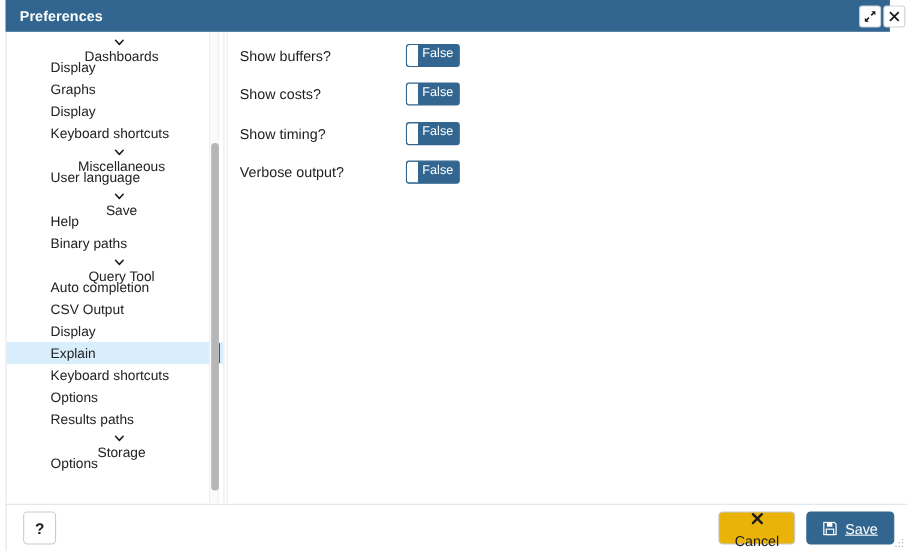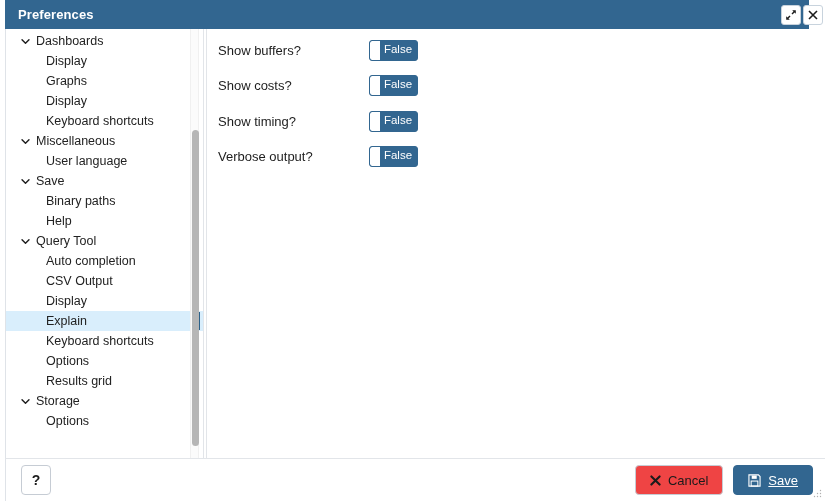--- a/index.html
+++ b/index.html
@@ -98,21 +98,21 @@
     position: relative;
     height: 20px;
     display: flex;
     align-items: center;
     font-size: 12.5px;
     color: #222222;
     cursor: pointer;
     box-sizing: border-box;
     white-space: nowrap;
   }
-  .tree-row.group { padding-left: 12px; }
+  .tree-row.group { padding-left: 12px; flex-direction: column; }
   .tree-row.leaf  { padding-left: 40px; }
   .tree-row.selected {
     background: #d9eefc;
   }
   .tree-row.selected::after {
     content: "";
     position: absolute;
     right: 3px;
     top: 1px;
     bottom: 1px;
@@ -254,23 +254,24 @@
     display: flex;
     align-items: center;
     gap: 7px;
     font-size: 13px;
     padding: 0 14px;
     box-sizing: border-box;
     cursor: pointer;
     white-space: nowrap;
   }
   .btn-cancel {
-    background: #ef4444;
+    background: #eab308;
     border: 1px solid #c6ccd4;
     color: #1b1b1b;
+    flex-direction: column;
   }
   .btn-save {
     background: #326690;
     border: 1px solid #326690;
     color: #ffffff;
     text-decoration: underline;
   }
   .btn .icn { display: flex; align-items: center; }
   .btn .icn svg { display: block; }
 
@@ -342,24 +343,24 @@
           </div>
           <div class="tree-row group">
             <span class="caret">
               <svg width="11" height="11" viewBox="0 0 12 12">
                 <path d="M2.2 4 L6 8 L9.8 4" fill="none" stroke="#1b1b1b" stroke-width="1.5" stroke-linecap="round" stroke-linejoin="round"></path>
               </svg>
             </span>
             <span class="tree-label">Save</span>
           </div>
           <div class="tree-row leaf">
+            <span class="tree-label">Help</span>
+          </div>
+          <div class="tree-row leaf">
             <span class="tree-label">Binary paths</span>
-          </div>
-          <div class="tree-row leaf">
-            <span class="tree-label">Help</span>
           </div>
           <div class="tree-row group">
             <span class="caret">
               <svg width="11" height="11" viewBox="0 0 12 12">
                 <path d="M2.2 4 L6 8 L9.8 4" fill="none" stroke="#1b1b1b" stroke-width="1.5" stroke-linecap="round" stroke-linejoin="round"></path>
               </svg>
             </span>
             <span class="tree-label">Query Tool</span>
           </div>
           <div class="tree-row leaf">
@@ -374,21 +375,21 @@
           <div class="tree-row leaf selected">
             <span class="tree-label">Explain</span>
           </div>
           <div class="tree-row leaf">
             <span class="tree-label">Keyboard shortcuts</span>
           </div>
           <div class="tree-row leaf">
             <span class="tree-label">Options</span>
           </div>
           <div class="tree-row leaf">
-            <span class="tree-label">Results grid</span>
+            <span class="tree-label">Results paths</span>
           </div>
           <div class="tree-row group">
             <span class="caret">
               <svg width="11" height="11" viewBox="0 0 12 12">
                 <path d="M2.2 4 L6 8 L9.8 4" fill="none" stroke="#1b1b1b" stroke-width="1.5" stroke-linecap="round" stroke-linejoin="round"></path>
               </svg>
             </span>
             <span class="tree-label">Storage</span>
           </div>
           <div class="tree-row leaf">

